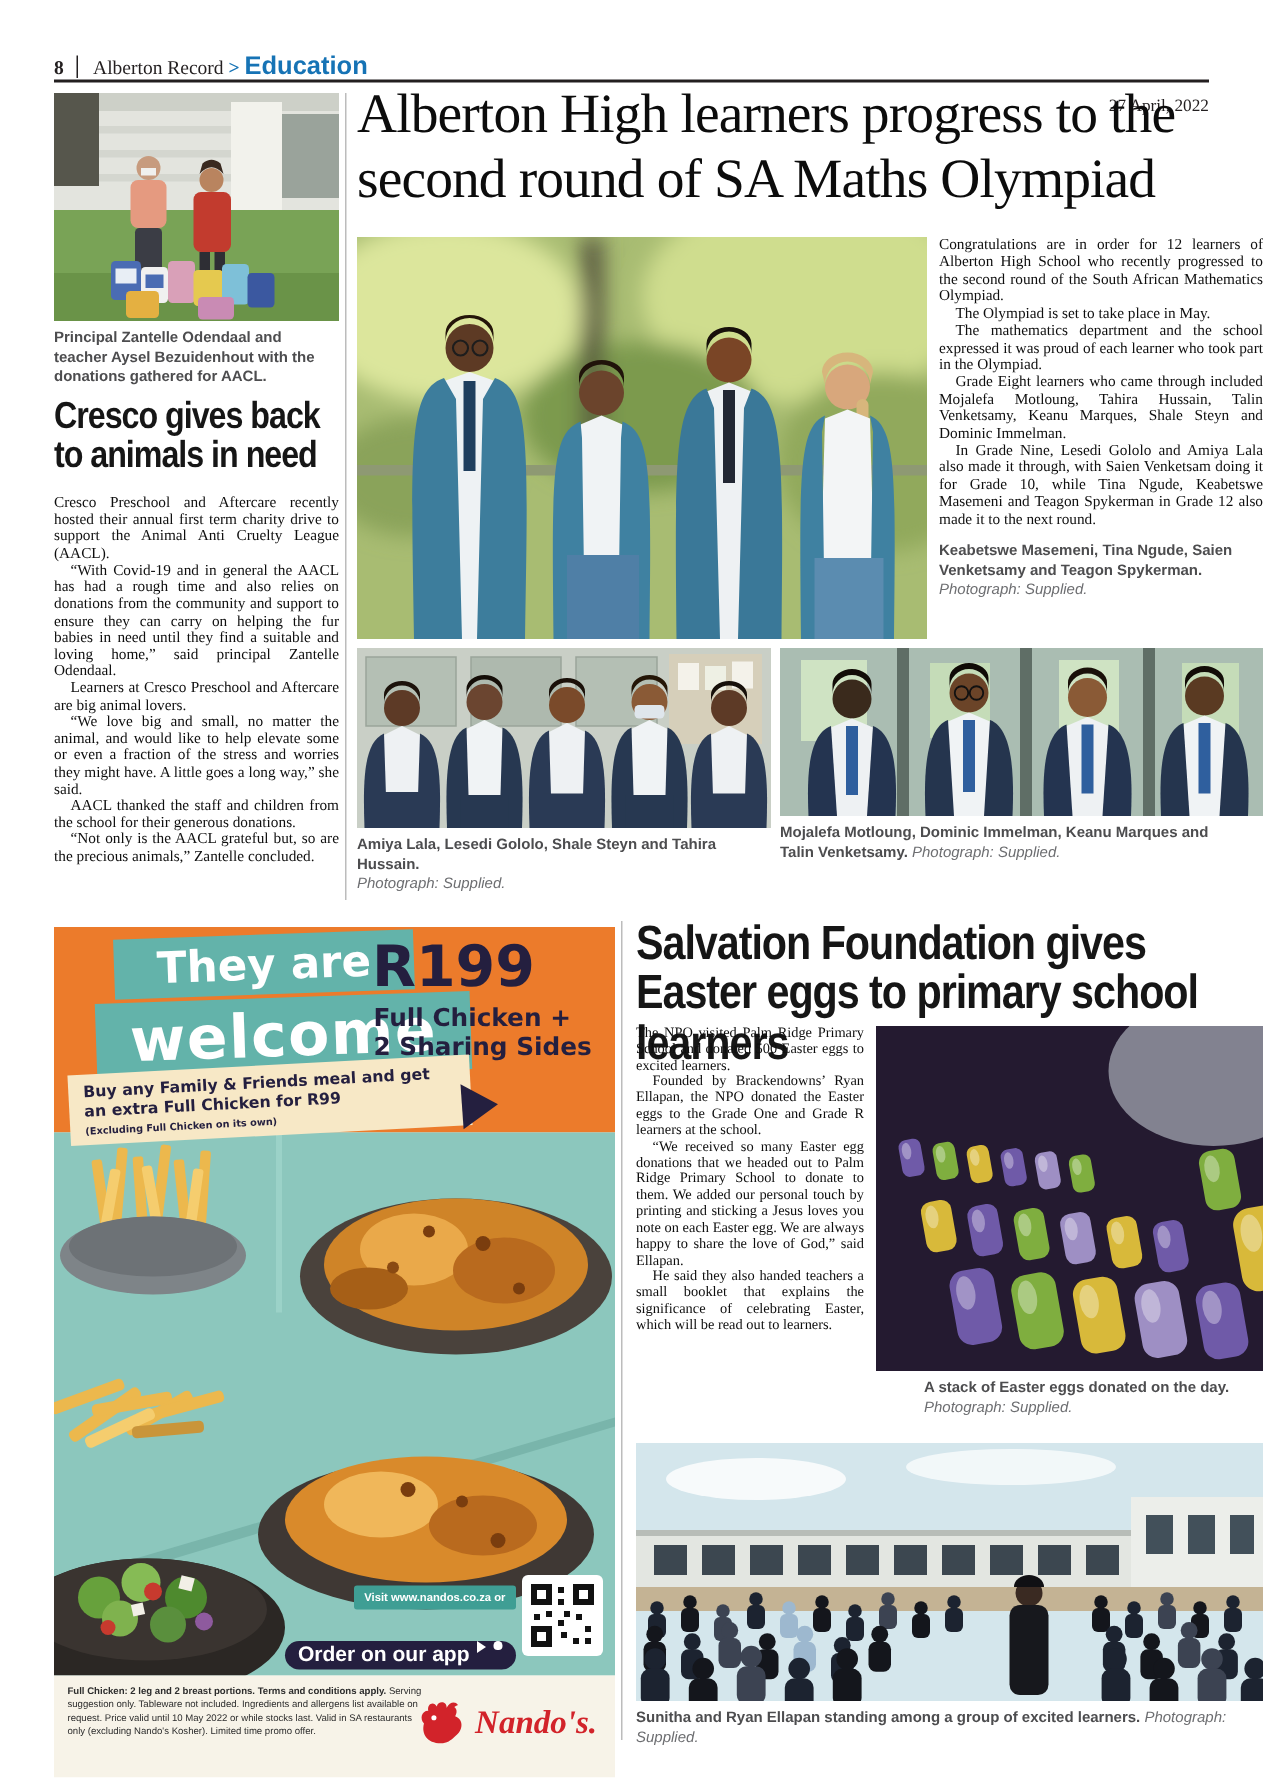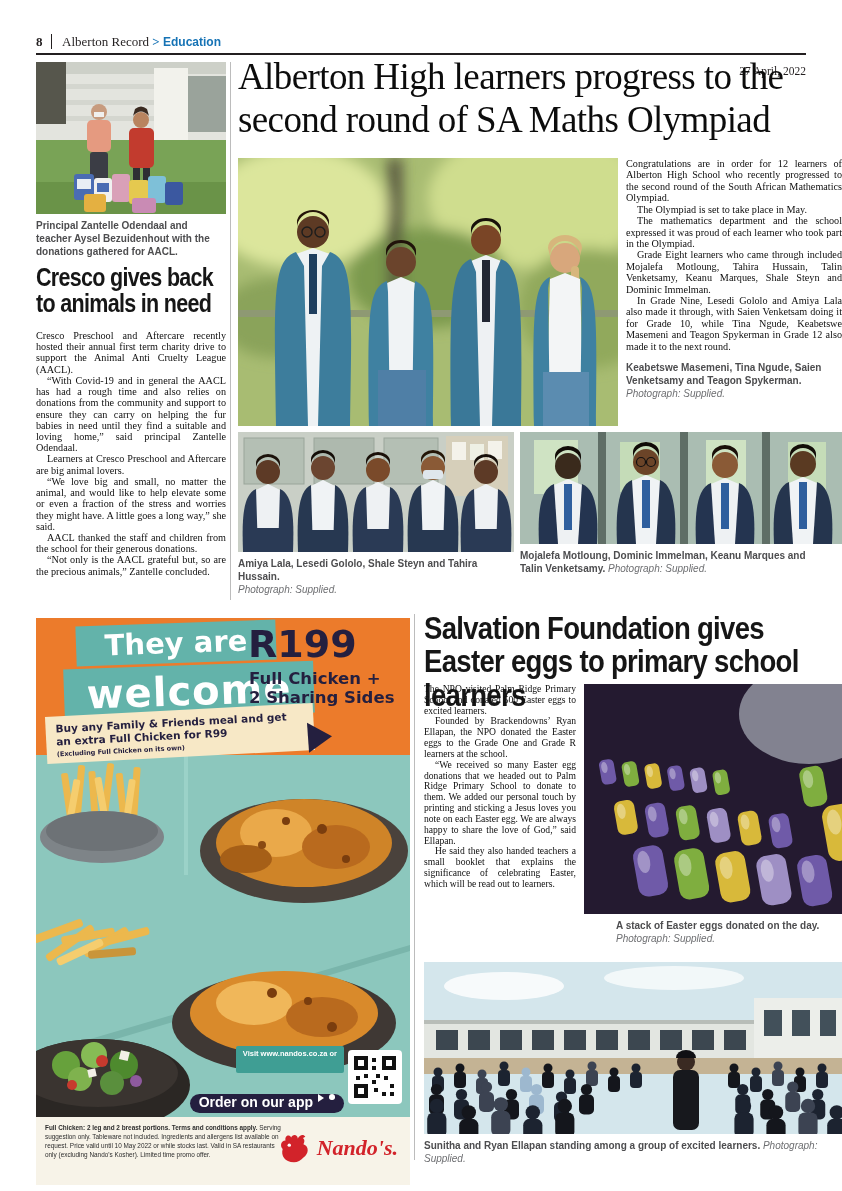--- a/index.html
+++ b/index.html
@@ -2,21 +2,21 @@
 <html><head>
 <meta charset="utf-8">
 <style>
   html,body{margin:0;padding:0;background:#9a9a9a;}
   .page{position:relative;width:842px;height:1191px;background:#ffffff;margin:0 auto;
         font-family:"Liberation Serif",serif;overflow:hidden;color:#111;}
   
   .hdr{position:absolute;top:34px;left:36px;right:36px;height:18px;
        font-family:"Liberation Serif",serif;font-size:13px;color:#231f20;}
   .hdr .pgnum{font-weight:bold;padding-right:8px;border-right:1.5px solid #231f20;margin-right:8px;}
-  .hdr .sect{color:#1673b5;font-family:"Liberation Sans",sans-serif;font-weight:bold;font-size:12px;text-align:center;}
+  .hdr .sect{color:#1673b5;font-family:"Liberation Sans",sans-serif;font-weight:bold;font-size:17px;text-align:center;}
   .hdr .sep{color:#1673b5;font-weight:bold;}
   .hdr .date{position:absolute;right:0;top:1px;font-size:11.5px;color:#231f20;margin-top:30px;}
   .hdr-rule{position:absolute;top:53px;left:36px;width:770px;height:2px;background:#231f20;}
   
   .caption{font-family:"Liberation Sans",sans-serif;font-size:10px;line-height:1.28;
            color:#4d4d4f;font-weight:bold;}
   .caption .credit{font-weight:normal;font-style:italic;color:#6d6e71;}
   .body-col{font-family:"Liberation Serif",serif;text-align:justify;color:#0e0e0e;overflow:hidden;}
   .body-col p{margin:0;}
   .body-col p + p{text-indent:11px;}
@@ -42,21 +42,21 @@
              font-family:"DejaVu Sans",sans-serif;font-weight:bold;font-size:16.5px;line-height:1.15;}
   .promo{position:absolute;left:10px;top:92px;width:248px;background:#f7e8c6;
          transform:rotate(-3deg);padding:6px 10px 5px 10px;color:#241f3f;z-index:3;
          font-family:"DejaVu Sans",sans-serif;}
   .promo .pb{font-size:10.5px;font-weight:bold;line-height:1.25;}
   .promo .ps{font-size:6.5px;font-weight:bold;margin-top:2px;}
   .promo-arrow{position:absolute;left:272px;top:104px;width:0;height:0;z-index:3;
                border-top:15px solid transparent;border-bottom:15px solid transparent;
                border-left:24px solid #241f3f;transform:rotate(-4deg);}
   .ad-photo{position:absolute;left:0;top:137px;right:0;height:362px;background:#8cc7bd;}
-  .visit-pill{position:absolute;right:66px;bottom:44px;height:27px;line-height:15px;
+  .visit-pill{position:absolute;right:66px;bottom:44px;height:16px;line-height:15px;
               background:#3f9e94;color:#fff;font-family:"Liberation Sans",sans-serif;
               font-size:7.5px;font-weight:bold;padding:0 7px;border-radius:2px;}
   .order-pill{position:absolute;right:66px;bottom:4px;height:19px;background:#241f3f;
               color:#fff;border-radius:10px;display:flex;align-items:flex-start;gap:5px;
               padding:0 9px;font-family:"Liberation Sans",sans-serif;font-size:14px;font-weight:bold;}
   .play-ico{width:0;height:0;border-top:4px solid transparent;border-bottom:4px solid transparent;
             border-left:6px solid #fff;}
   .apple-ico{width:6px;height:6px;background:#fff;border-radius:50% 50% 45% 45%;}
   .qr{position:absolute;right:8px;bottom:13px;width:54px;height:54px;background:#fff;
       border-radius:4px;display:flex;align-items:center;justify-content:center;}

